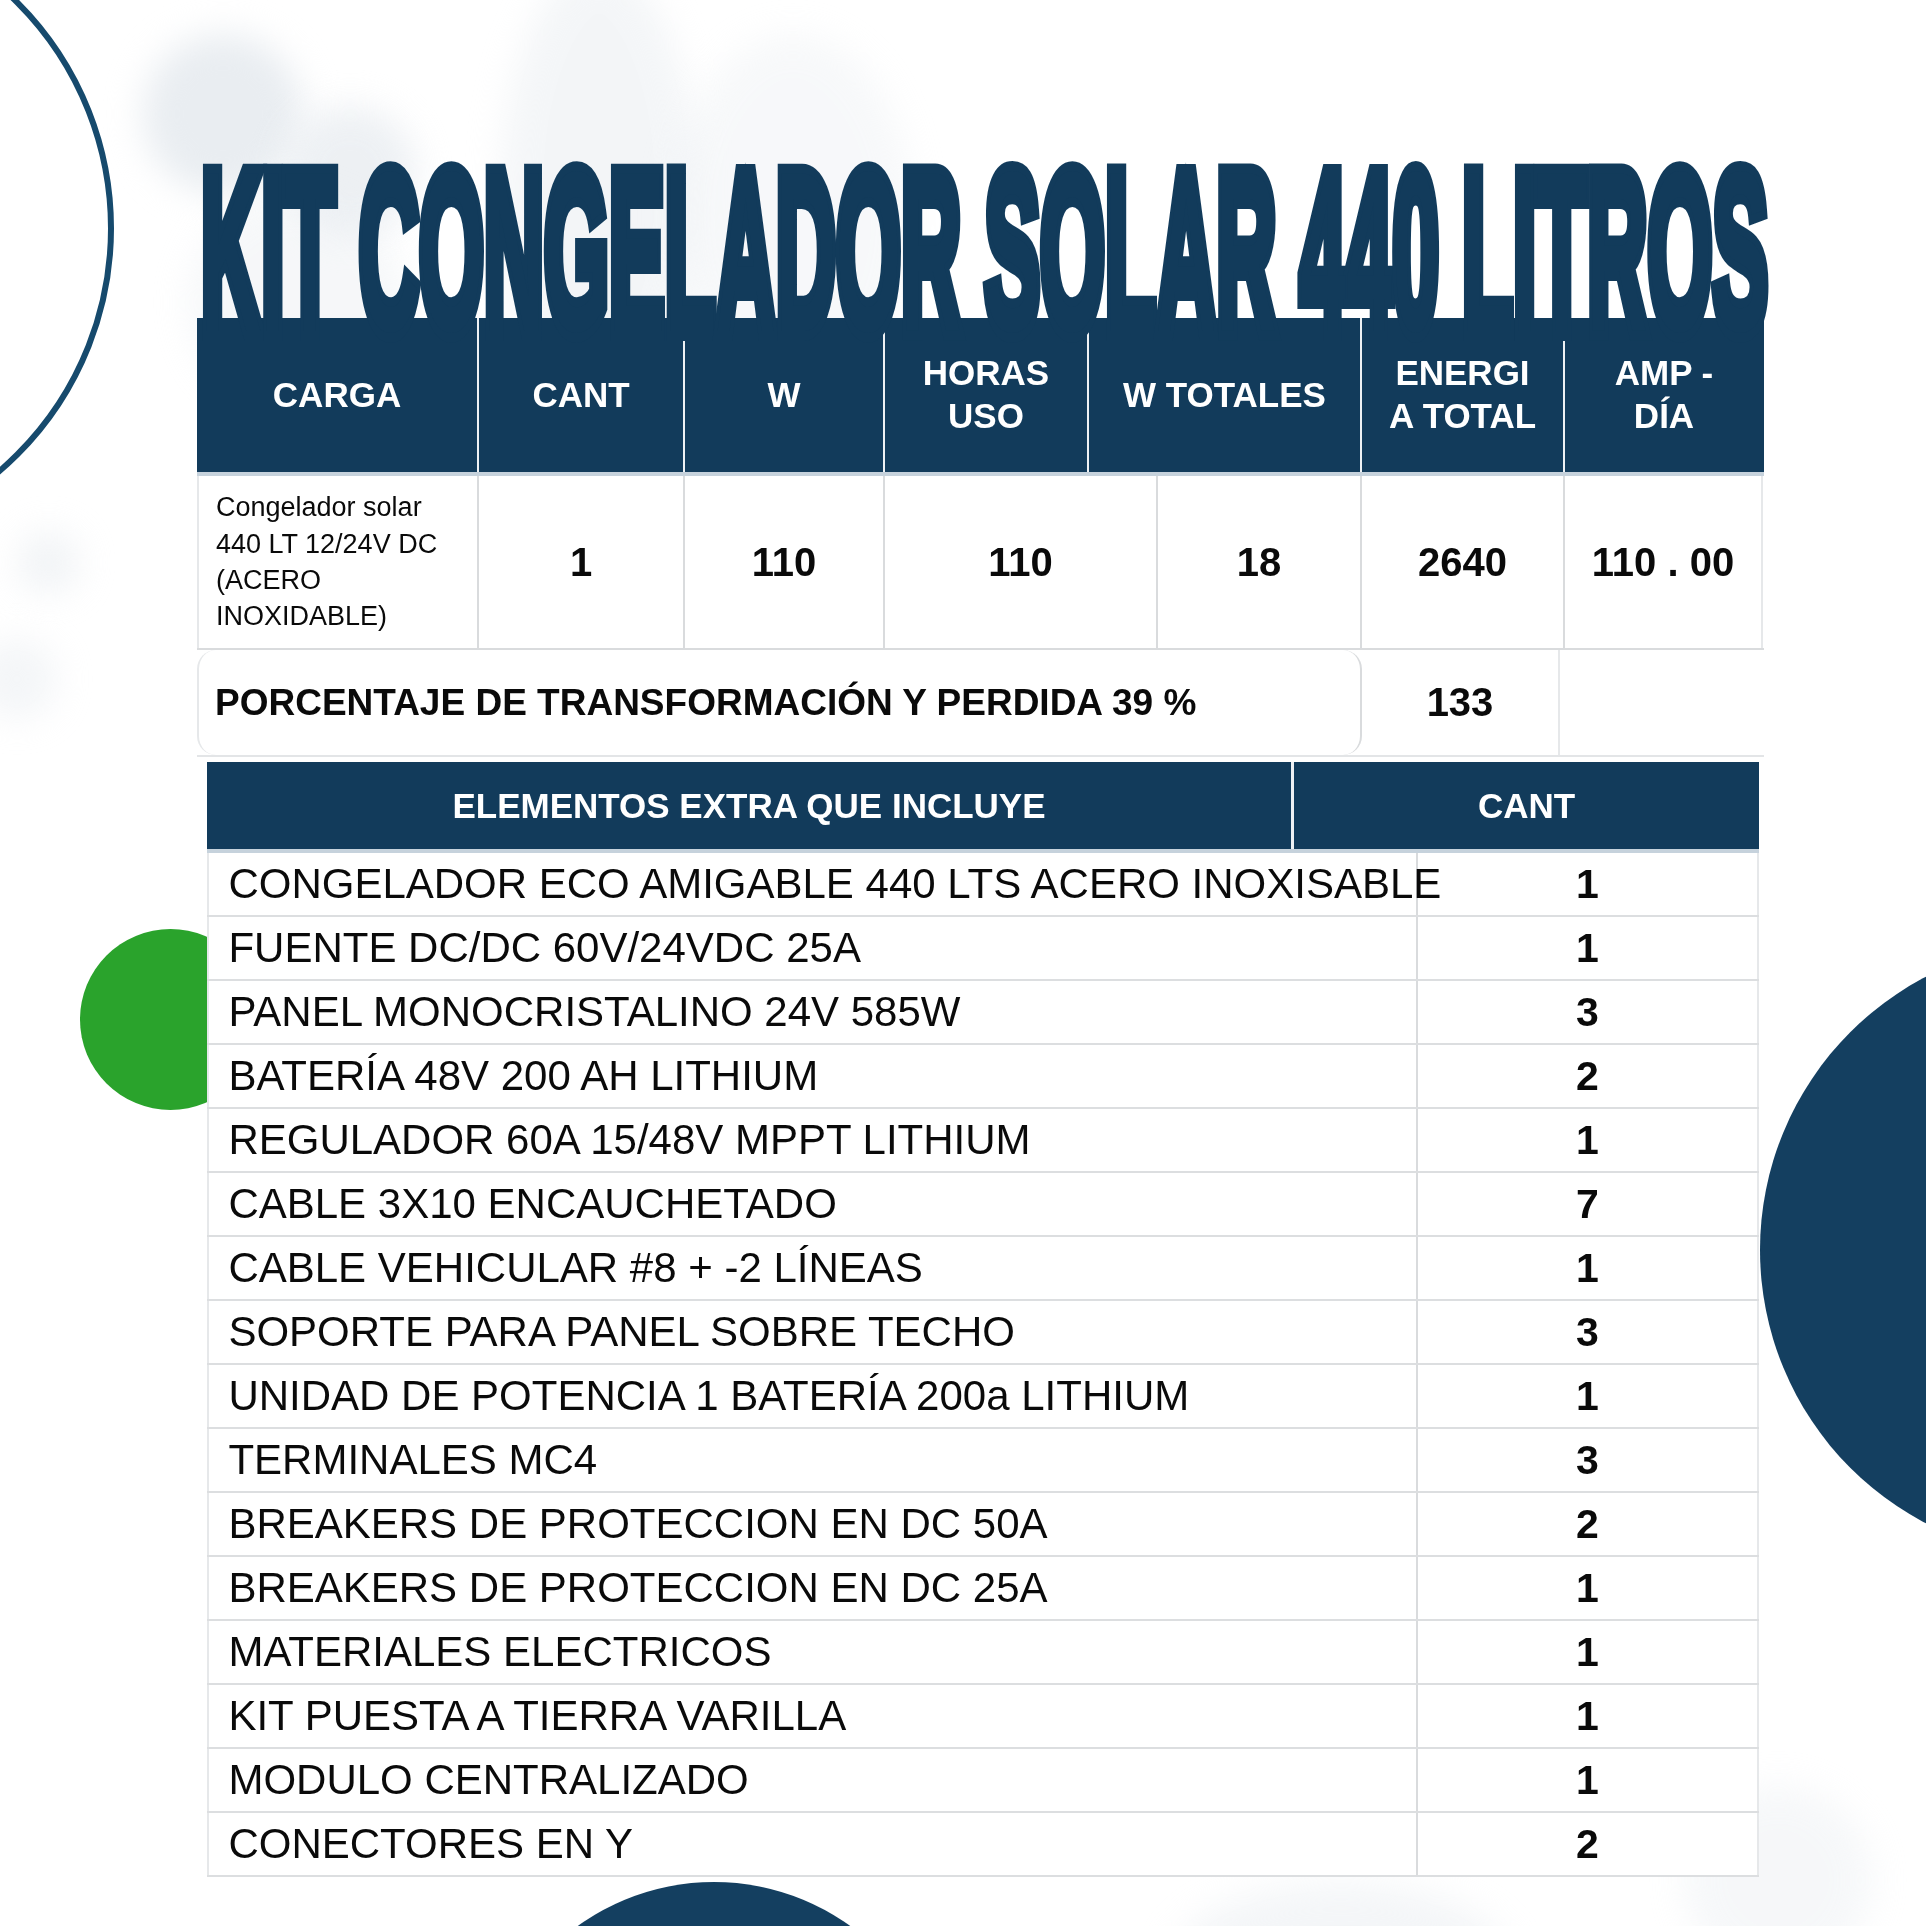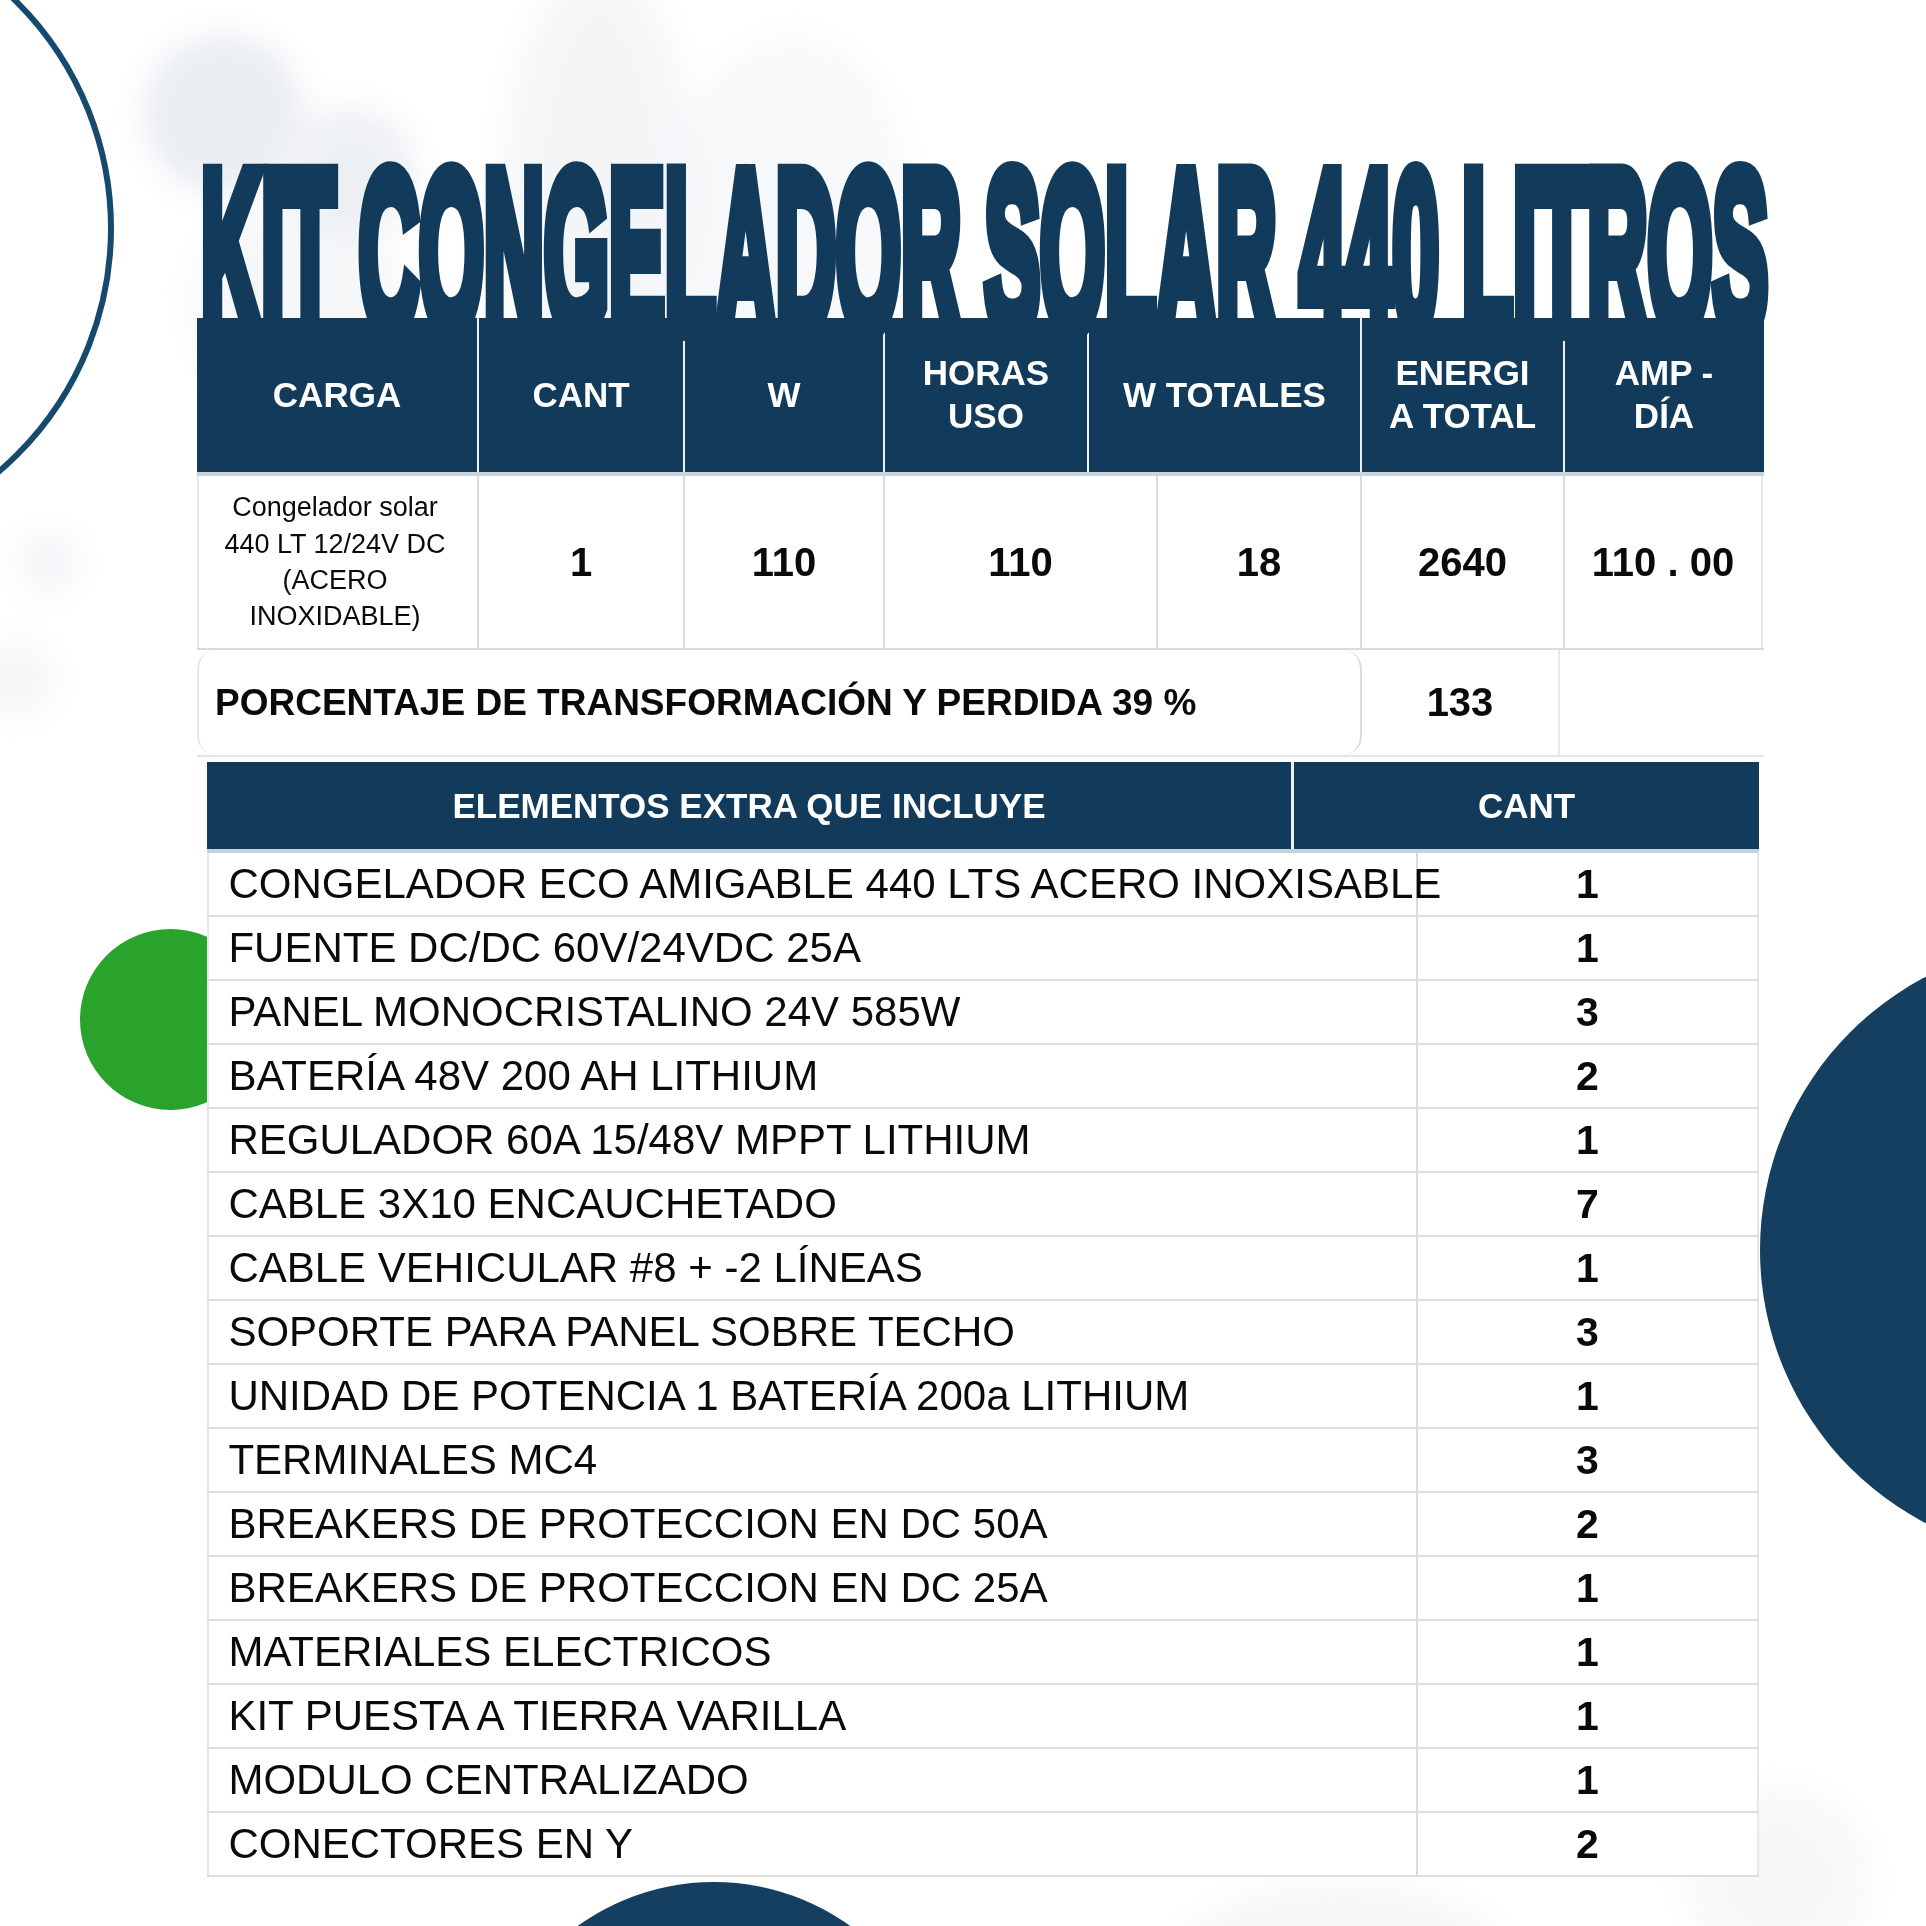--- a/index.html
+++ b/index.html
@@ -21,21 +21,21 @@
   .cell{box-sizing:border-box;display:flex;align-items:center;justify-content:center;}
   
   #t1{left:197px;top:318px;width:1567px;}
   .t1-header{height:158px;border-bottom:4px solid var(--header-underline);background:var(--navy);}
   .t1h{background:var(--navy);color:#ffffff;font-weight:bold;font-size:35px;line-height:1.22;
        text-align:center;white-space:pre-line;border-right:2.9px solid #eef1f4;}
   .t1h:last-child{border-right:none;}
   .t1-body{height:174px;border-bottom:2.3px solid var(--grid);}
   .t1d{border-right:2.3px solid var(--grid);font-weight:bold;font-size:40px;color:var(--body-text);}
   .t1d:last-child{border-right:2.3px solid #e6e8ea;}
-  .t1d.first{border-left:2.3px solid #e6e8ea;justify-content:flex-start;text-align:center;
+  .t1d.first{border-left:2.3px solid #e6e8ea;justify-content:flex-start;text-align:left;
        font-weight:normal;font-size:27px;line-height:1.35;padding:0 23px 0 17px;}
   .t1-footer{height:107px;border-bottom:2.9px solid #e3e5e7;}
   .t1f-label{width:1165px;border-left:2.3px solid #e6e8ea;border-right:2.3px solid var(--grid);
        justify-content:flex-start;text-align:left;padding-left:16px;
        font-weight:bold;font-size:37px;color:var(--body-text);border-radius:19px;}
   .t1f-val{font-weight:bold;font-size:40px;color:var(--body-text);border-right:2.3px solid var(--grid);}
   .t1f-val:last-child{border-right:2.3px solid #e6e8ea;}
   .c0{width:282px}.c1{width:206px}.c2{width:200px}.c3{width:273px}
   .c4{width:204px}.c5{width:203px}.c6{width:198px}
   

